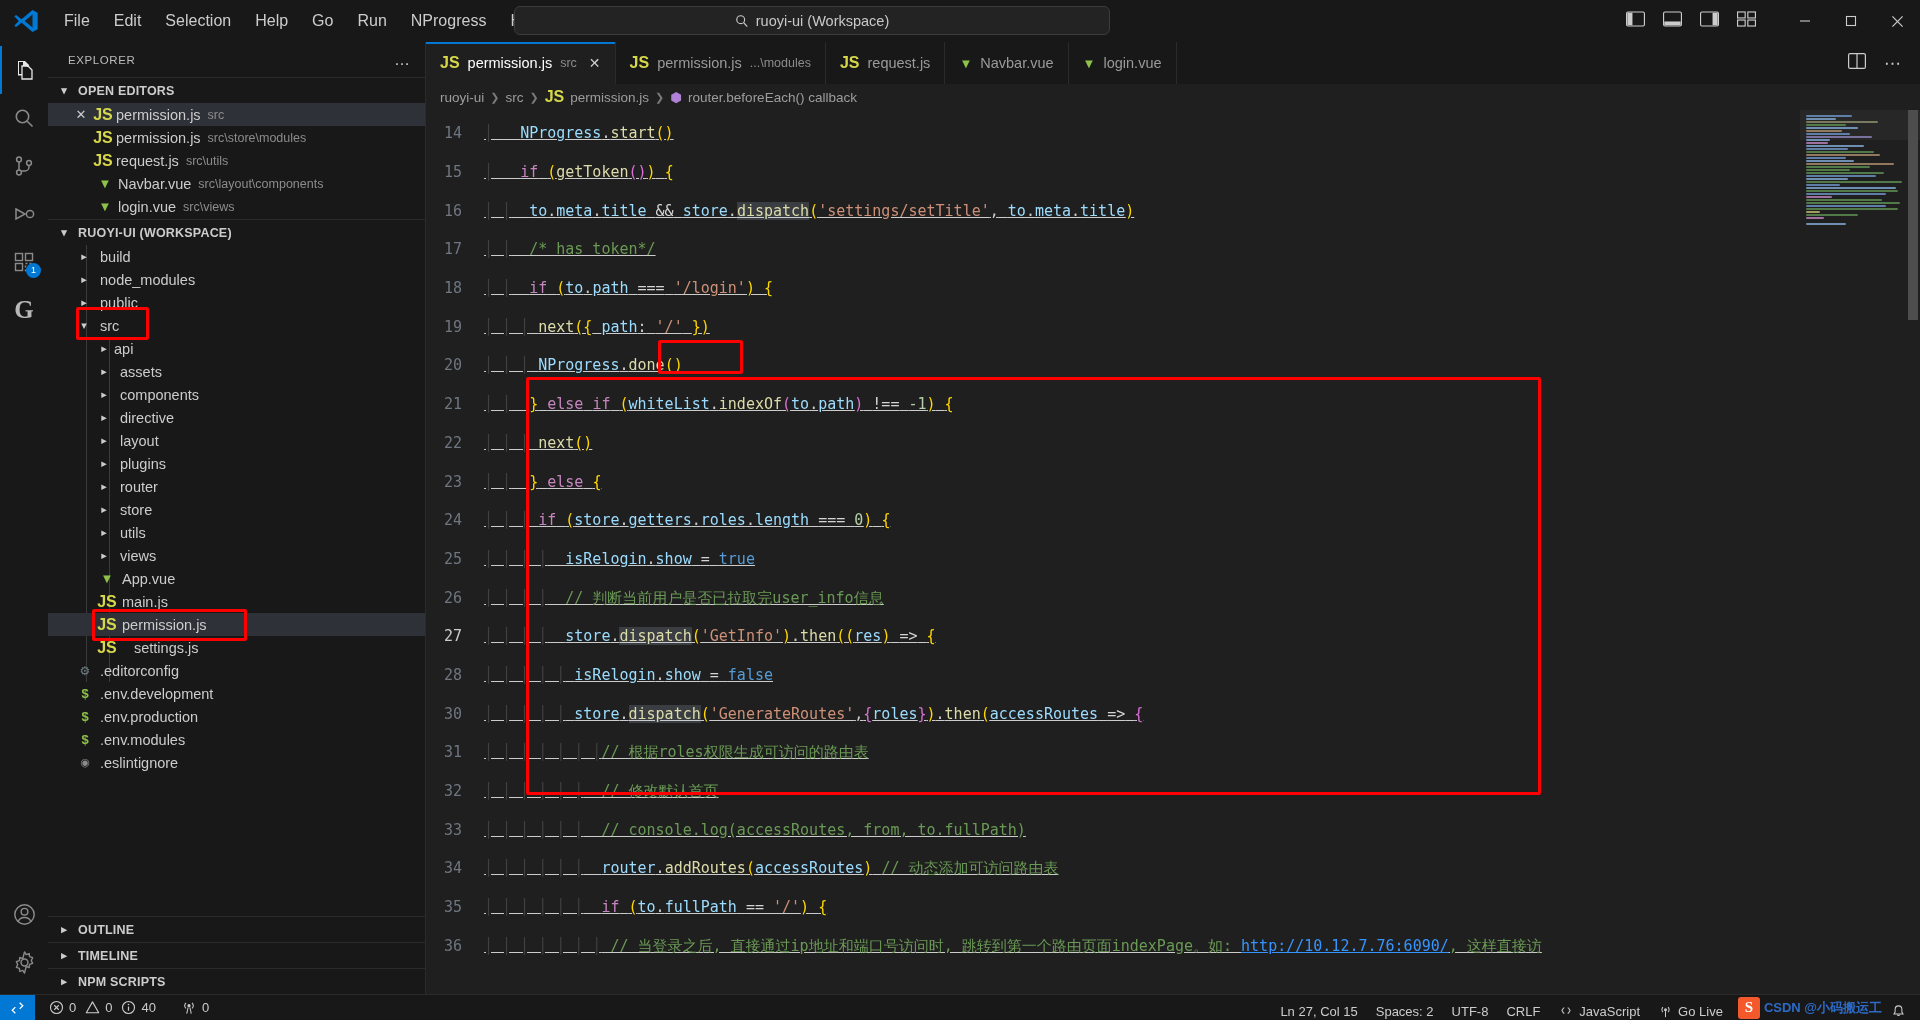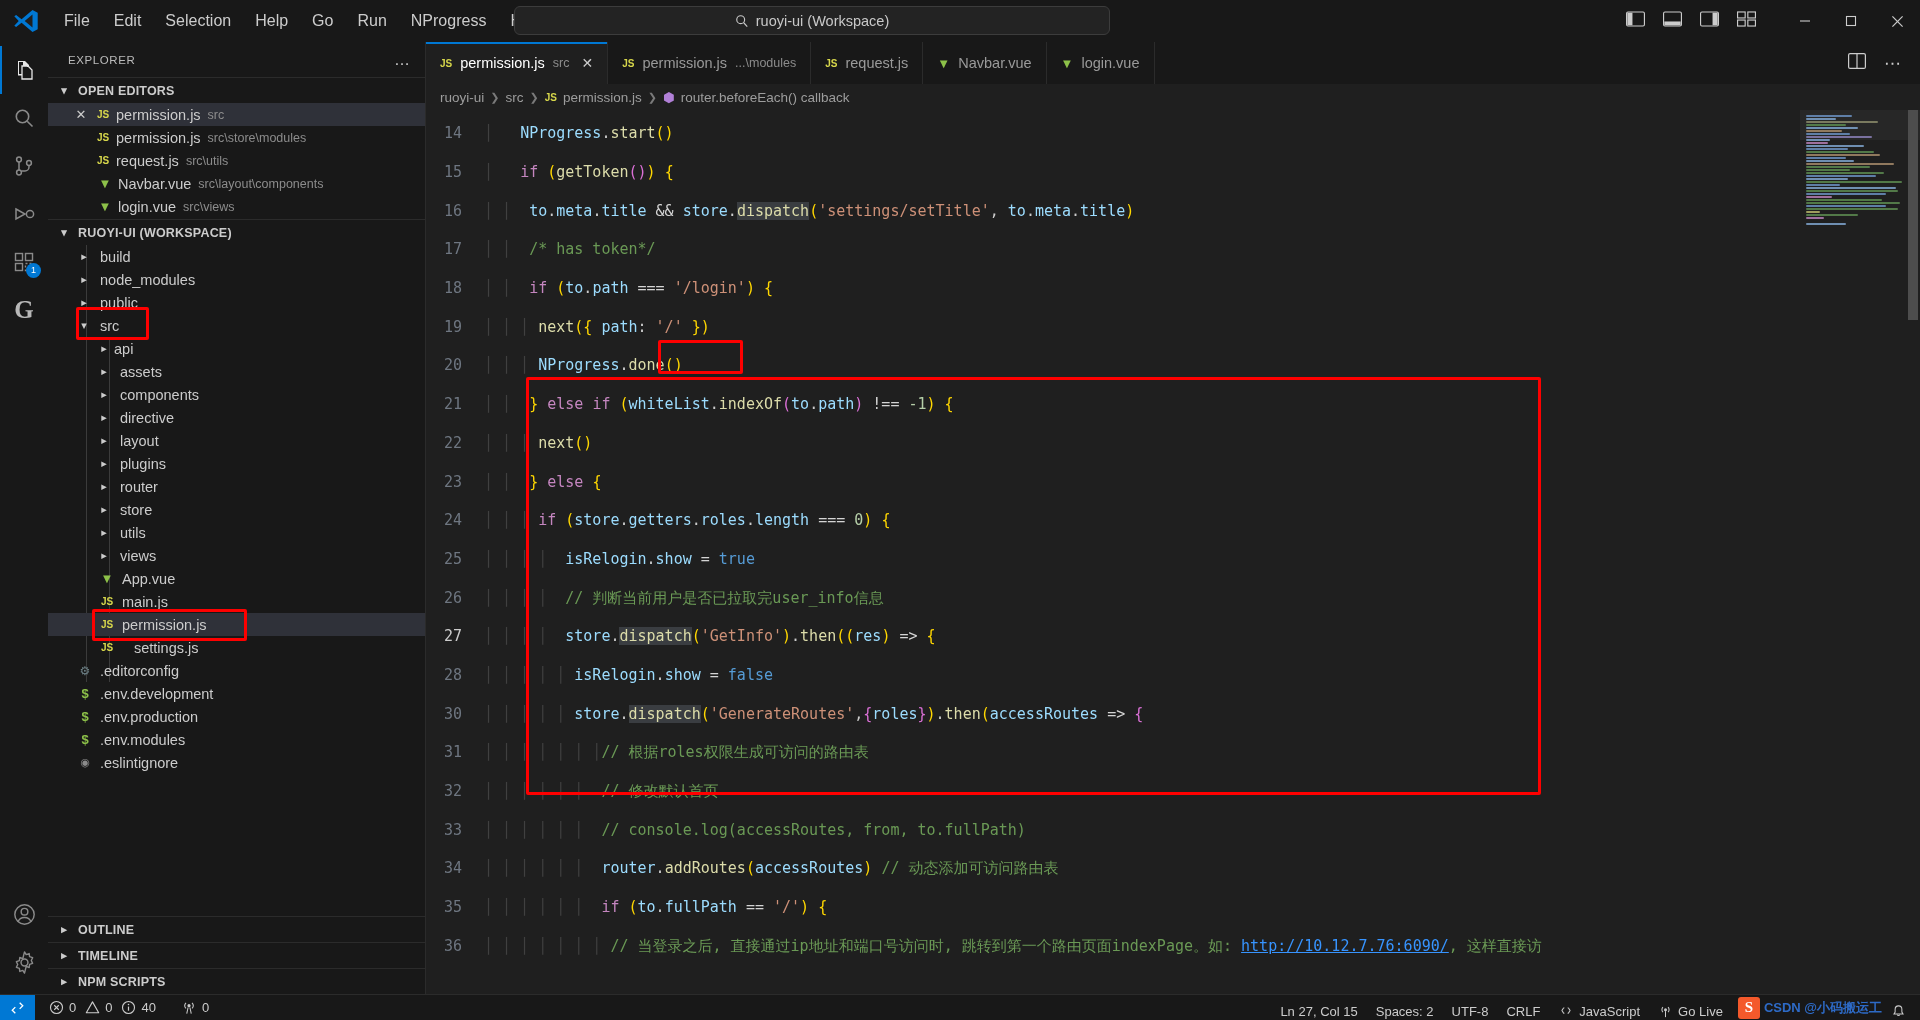--- a/index.html
+++ b/index.html
@@ -73,21 +73,21 @@
   .rows { flex: 0 0 auto; }
   .row {
     height: 23px; display:flex; align-items:center; font-size: 14.5px; color:#cccccc;
     white-space: nowrap; position: relative; padding-right: 6px;
   }
   .row.selected { background:#2f3139; }
   .row .indent { display:inline-block; }
   .row .ficon { width: 22px; display:inline-flex; justify-content:center; align-items:center; flex:0 0 22px;}
   .row .name { margin-left:2px; }
   .row .desc { margin-left: 7px; font-size:12.5px; color:#8c8c8c; }
-  .js-ico { color:#d7d74b; font-size:10px; font-weight:bold; font-family:"Liberation Sans",sans-serif;}
+  .js-ico { color:#d7d74b; font-size:16px; font-weight:bold; font-family:"Liberation Sans",sans-serif;}
   .close-x { width:22px; text-align:center; color:#cccccc; font-size:13px; flex:0 0 22px;}
   .tri { color:#cccccc; font-size:11px; width:16px; text-align:center; display:inline-block;}
   .vue-ico { color:#8dc149; font-size:13px; }
   .gear-ico { color:#6d8086; font-size:12px; }
   .dollar-ico { color:#8dc149; font-size:13px; font-weight:bold;}
   .eslint-ico { color:#8a8a8a; font-size:11px; }
   .guide { position:absolute; top:0; bottom:0; width:1px; background:#3b3b3b; }
 
   .hl-box { position:absolute; border:3px solid #fe0000; border-radius:2px; pointer-events:none; }
 
@@ -113,21 +113,21 @@
 
   .code-wrap { flex:1 1 auto; position:relative; overflow:hidden; background:#1f1f1f; display:flex; }
   .code-area { position:relative; flex:1 1 auto; overflow:hidden; }
   .code {
     font-family: "DejaVu Sans Mono", "Liberation Mono", monospace;
     font-size: 15px; line-height: 19.35px; white-space: pre;
     position:absolute; top:0; left:0;
   }
   .ln { display:inline-block; width: 58px; text-align:right; color:#6e7681; padding-right: 22px; }
   .ln.cur { color:#cccccc; }
-  .codeline { height: 19.35px; display:block; }
+  .codeline { height: 19.35px; display:block;text-decoration:underline; }
 
   
   .k  { color:#c586c0; }    
   .kb { color:#569cd6; }    
   .fn { color:#dcdcaa; }    
   .v  { color:#9cdcfe; }    
   .s  { color:#ce9178; }    
   .n  { color:#b5cea8; }    
   .c  { color:#6a9955; }    
   .p  { color:#cccccc; }    

